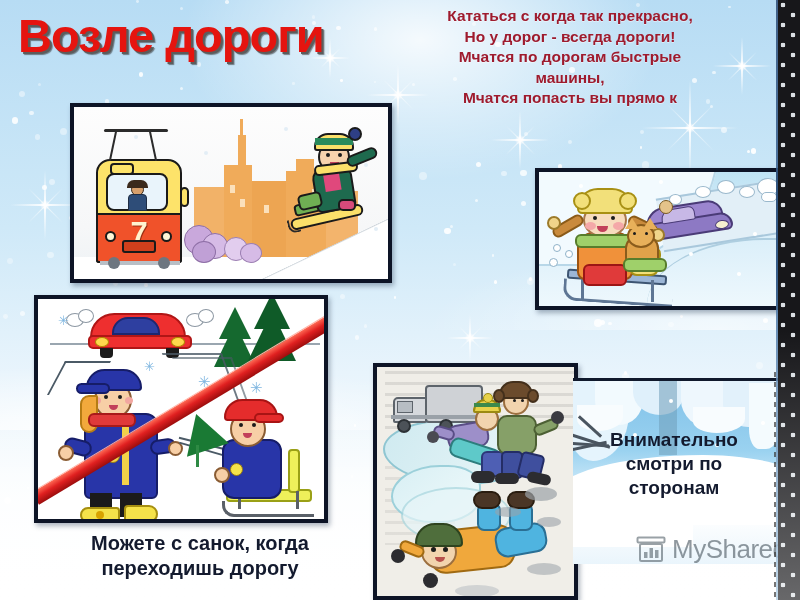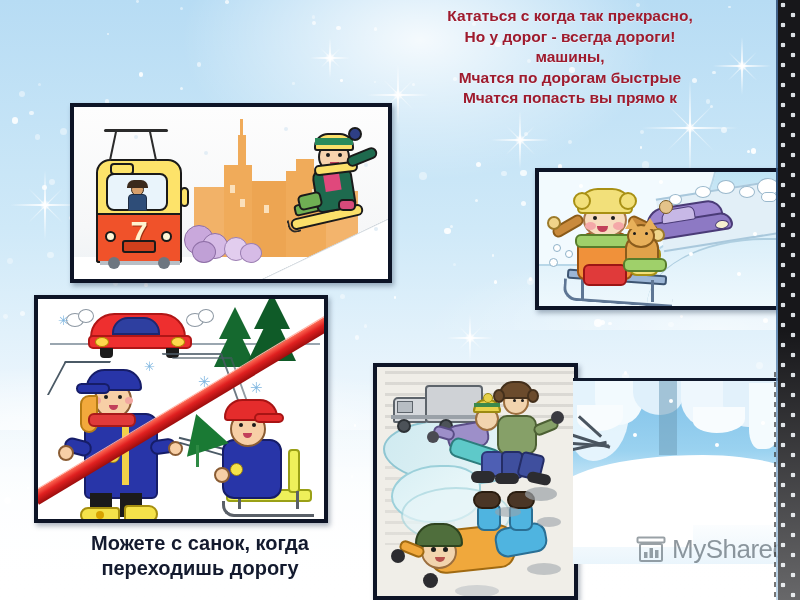--- a/index.html
+++ b/index.html
@@ -398,26 +398,27 @@
       </div>
       <div class="sparkle" style="left: 447px; top: 315px; width: 46px; height: 46px;">
         <span class="v"></span>
         <span class="h"></span>
         <span class="da"></span>
         <span class="db"></span>
         <span class="core"></span>
       </div>
     </div>
 
+  <div id="title">Возле дороги</div>
 
   <div id="poem">
     <span class="ln">Кататься с когда так прекрасно,</span>
     <span class="ln">Но у дорог - всегда дороги!</span>
+    <span class="ln">Мчатся по дорогам быстрые</span>
     <span class="ln">машины,</span>
-    <span class="ln">Мчатся по дорогам быстрые</span>
     <span class="ln">Мчатся попасть вы прямо к</span>
   </div>
 
   <div class="frame" style="left:70px; top:103px; width:322px; height:180px;">
     <div class="pic">
       <div class="sky" style="background:linear-gradient(to bottom,#fdfdfd 0%,#f6f7f8 70%,#eef2f5 100%);"></div>
 
       <div class="obj" style="left:150px;top:58px;width:28px;height:100px;background:#f0ab5a;"></div>
       <div class="obj" style="left:164px;top:28px;width:8px;height:36px;background:#f0ab5a;"></div>
       <div class="obj" style="left:166px;top:12px;width:3px;height:20px;background:#f0ab5a;"></div>
@@ -757,20 +758,21 @@
     <div class="obj" style="left:-6px;top:64px;width:40px;height:3px;background:#4a5560;transform:rotate(-12deg);"></div>
     <div class="obj" style="left:2px;top:44px;width:30px;height:3px;background:#4a5560;transform:rotate(42deg);"></div>
 
     <div class="obj rnd" style="left:60px;top:52px;width:4px;height:4px;background:#fff;"></div>
     <div class="obj rnd" style="left:142px;top:62px;width:4px;height:4px;background:#fff;"></div>
     <div class="obj rnd" style="left:188px;top:40px;width:4px;height:4px;background:#fff;"></div>
     <div class="obj rnd" style="left:96px;top:18px;width:4px;height:4px;background:#fff;"></div>
   </div>
 
   <div class="caption" id="cap-left">Можете с санок, когда переходишь дорогу</div>
+  <div class="caption" id="cap-right">Внимательно смотри по сторонам</div>
 
   <div id="watermark">
     <div id="wm-icon">
       <svg width="30" height="28" viewBox="0 0 30 28" aria-hidden="true">
         <rect x="1.5" y="1.5" width="27" height="5" rx="1" fill="none" stroke="#5b6870" stroke-width="2"></rect>
         <rect x="4" y="8" width="22" height="17" rx="1.5" fill="none" stroke="#5b6870" stroke-width="2"></rect>
         <rect x="8" y="16" width="3.5" height="6" fill="#5b6870"></rect>
         <rect x="13.5" y="12" width="3.5" height="10" fill="#5b6870"></rect>
         <rect x="19" y="14" width="3.5" height="8" fill="#5b6870"></rect>
       </svg>

